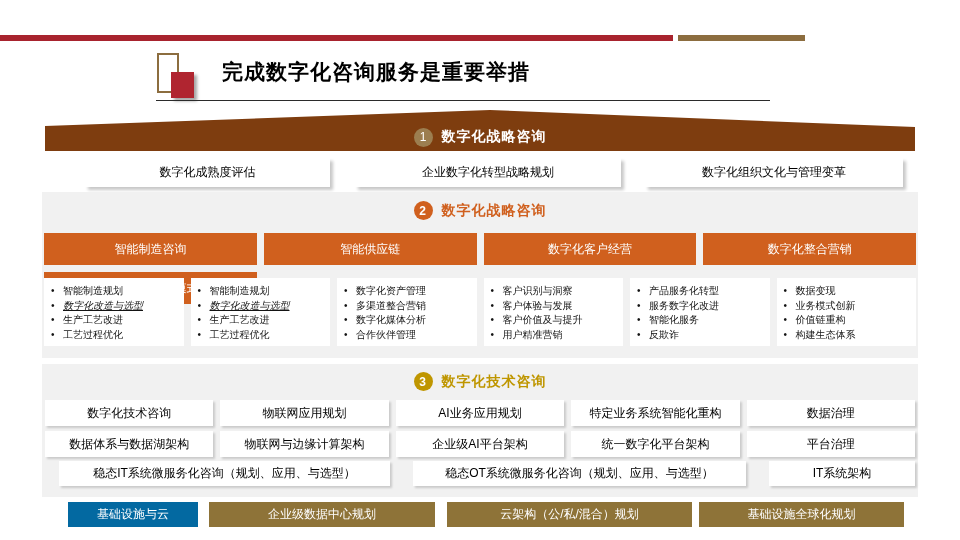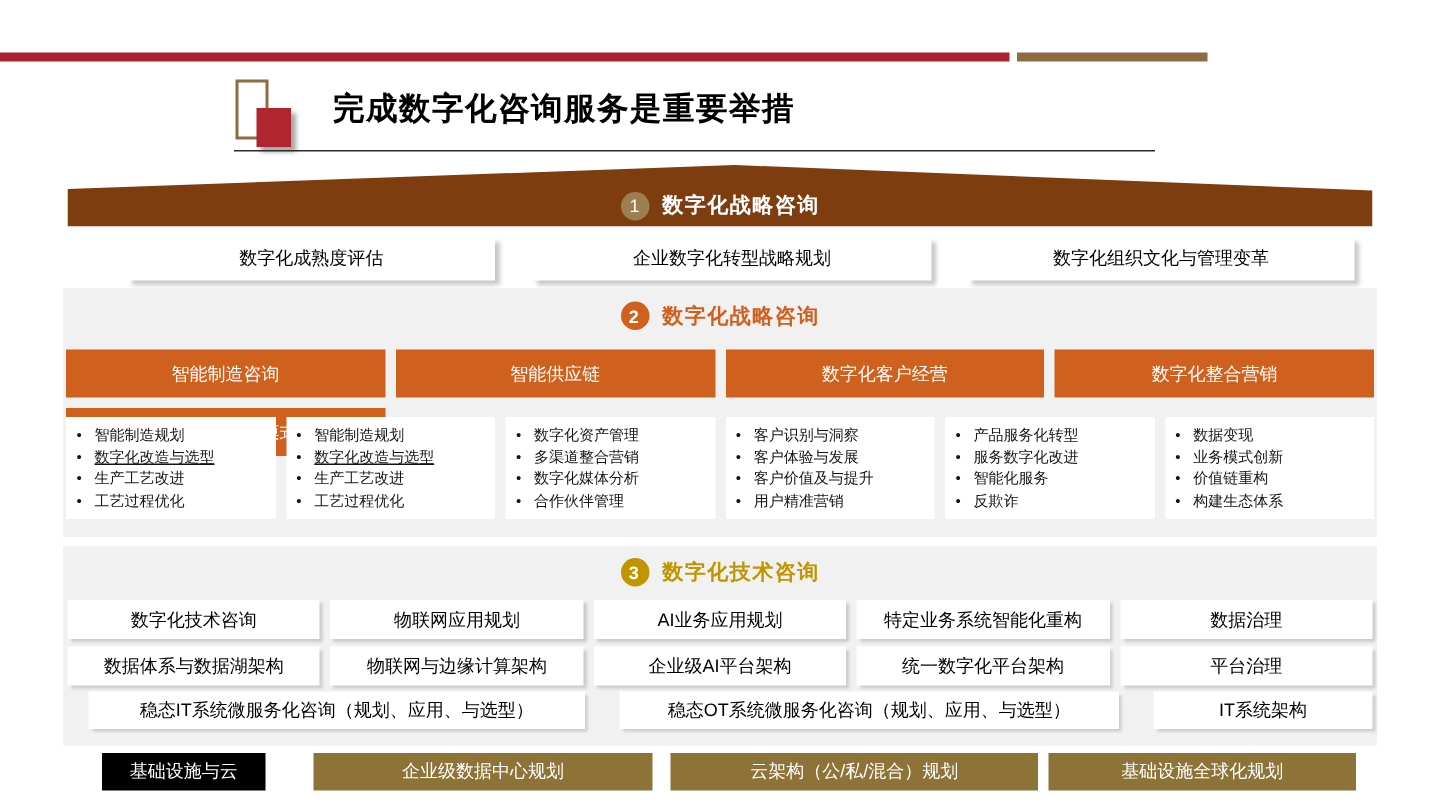--- a/index.html
+++ b/index.html
@@ -51,36 +51,36 @@
   .orange-row{position:absolute;left:2px;right:2px;top:41px;display:grid;
               grid-template-columns:repeat(4,1fr);gap:7px;}
   .orange-box{height:32px;background:#D0601E;color:#fff;display:flex;align-items:center;
               justify-content:center;font-size:12px;text-align:center;}
   .bullet-row{position:absolute;left:2px;right:2px;top:86px;display:grid;
               grid-template-columns:repeat(6,1fr);gap:7px;}
   .bullet-box{height:68px;background:#fff;box-sizing:border-box;padding:6px 2px 4px 6px;}
   .bullet-box ul{margin:0;padding:0;list-style:none;font-size:10px;line-height:14.5px;color:#141414;}
   .bullet-box li{position:relative;padding-left:13px;white-space:nowrap;}
   .bullet-box li::before{content:"•";position:absolute;left:1px;top:0;}
-  .u{text-decoration:underline;}
+  .u{text-decoration:underline;font-style:italic;}
 
   
   .g5{position:absolute;left:3px;right:3px;display:grid;grid-template-columns:repeat(5,1fr);gap:7px;}
   .g5.row1{top:36px;}
   .g5.row2{top:67px;}
   .wbox{height:26px;background:#fff;display:flex;align-items:center;justify-content:center;
         font-size:12px;box-shadow:2px 2px 2px rgba(0,0,0,.16);text-align:center;}
   .row3{position:absolute;left:17px;right:3px;top:97px;display:grid;
         grid-template-columns:331px 333px 146px;justify-content:space-between;gap:20px;}
   .row3 .wbox{height:25px;}
 
   
   .gold-box{position:absolute;top:502px;height:25px;display:flex;align-items:center;
             justify-content:center;color:#fff;font-size:12px;background:#8E7338;}
-  .gb0{left:68px;width:109px;background:#000000;}
+  .gb0{left:68px;width:130px;background:#0369a1;}
   .gb1{left:209px;width:226px;}
   .gb2{left:447px;width:245px;}
   .gb3{left:699px;width:205px;}
 </style>
 </head>
 <body>
 
 <div class="slide">
 
   <div class="bar-red"></div>

